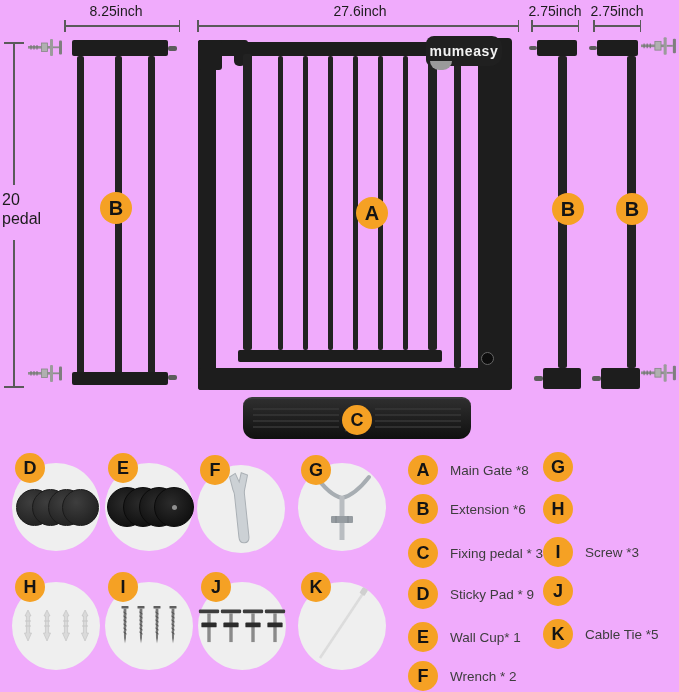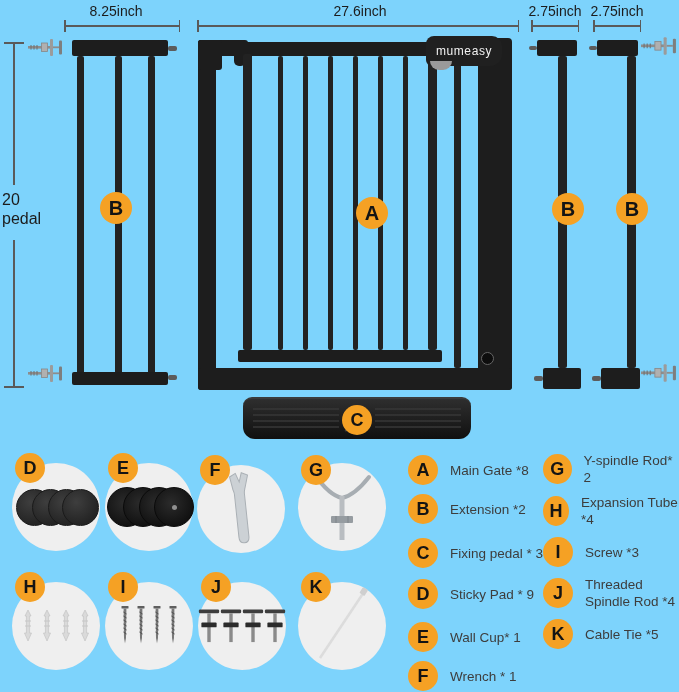--- a/index.html
+++ b/index.html
@@ -1,17 +1,17 @@
 <!DOCTYPE html>
 <html><head>
 <meta charset="utf-8">
 <style>
   html,body{margin:0;padding:0;background:#ffffff;}
   #stage{
-    position:relative;width:679px;height:692px;background:#7dd3fc;
+    position:relative;width:679px;height:692px;background:#f0abfc;
     font-family:"Liberation Sans",sans-serif;overflow:hidden;
   }
   .abs{position:absolute;}
 
   
   .dim-label{font-size:14px;color:#1c1c1c;text-align:center;line-height:18px;}
   .dimline{height:12px;}
   .dimline .bar{position:absolute;left:0;right:0;top:5px;height:1.5px;background:#5a5a5a;}
   .dimline .tick{position:absolute;top:0;width:1.5px;height:12px;background:#5a5a5a;}
   .dimline .tick.l{left:0;} .dimline .tick.r{right:0;}
@@ -185,21 +185,21 @@
     <div class="abs bar-v" style="left:205px;top:18px;width:5px;height:294px"></div>
     <div class="abs bar-v" style="left:230px;top:16px;width:9px;height:296px"></div>
     <div class="abs bar-v" style="left:256px;top:16px;width:7px;height:314px"></div>
 
     <div class="abs metal" style="left:40px;top:312px;width:204px;height:12px;border-radius:2px"></div>
     <div class="abs" style="left:283px;top:314px;width:11px;height:11px;border-radius:50%;background:#0d0d0d;border:1.5px solid #666"></div>
 
     <div class="abs metal" style="left:0;top:330px;width:314px;height:22px;border-radius:3px"></div>
 
     <div class="abs" style="left:228px;top:-2px;width:76px;height:30px;background:#202020;border-radius:8px 10px 12px 6px;display:flex;align-items:center;justify-content:center">
-      <span style="color:#f2f2f2;font-size:12px;letter-spacing:.6px;font-weight:400">mumeasy</span>
+      <span style="color:#f2f2f2;font-size:14px;letter-spacing:.6px;font-weight:700">mumeasy</span>
     </div>
     <div class="abs" style="left:232px;top:23px;width:22px;height:9px;background:#9a9a9a;border-radius:0 0 10px 10px"></div>
   </div>
   <div class="abs badge d32" style="left: 356px; top: 197px; background: rgb(245, 161, 36);">
     <span>A</span>
     </div>
 
   <div class="abs" style="left:529px;top:40px;width:54px;height:350px">
     <div class="abs metal" style="left:8px;top:0;width:40px;height:16px;border-radius:2px"></div>
     <div class="abs pin" style="left:0;top:6px;width:8px;height:4px"></div>
@@ -350,21 +350,21 @@
   <div class="abs legend-item" style="left:408px;top:455px">
     <div class="badge d30" style="background: rgb(245, 161, 36);">
         <span>A</span>
       </div>
     <div class="legend-label">Main Gate *8</div>
   </div>
   <div class="abs legend-item" style="left:408px;top:494px">
     <div class="badge d30" style="background: rgb(245, 161, 36);">
         <span>B</span>
       </div>
-    <div class="legend-label">Extension *2</div>
+    <div class="legend-label">Extension *6</div>
   </div>
   <div class="abs legend-item" style="left:408px;top:538px">
     <div class="badge d30" style="background: rgb(245, 161, 36);">
         <span>C</span>
       </div>
     <div class="legend-label">Fixing pedal * 3</div>
   </div>
   <div class="abs legend-item" style="left:408px;top:579px">
     <div class="badge d30" style="background: rgb(245, 161, 36);">
         <span>D</span>
@@ -374,47 +374,43 @@
   <div class="abs legend-item" style="left:408px;top:622px">
     <div class="badge d30" style="background: rgb(245, 161, 36);">
         <span>E</span>
       </div>
     <div class="legend-label">Wall Cup* 1</div>
   </div>
   <div class="abs legend-item" style="left:408px;top:661px">
     <div class="badge d30" style="background: rgb(245, 161, 36);">
         <span>F</span>
       </div>
-    <div class="legend-label">Wrench * 1</div>
+    <div class="legend-label">Wrench * 2</div>
   </div>
 
   <div class="abs legend-item" style="left:543px;top:452px">
     <div class="badge d30" style="background: rgb(245, 161, 36);">
         <span>G</span>
       </div>
-    <div class="legend-label">Y-spindle Rod* 2</div>
   </div>
   <div class="abs legend-item" style="left:543px;top:494px">
     <div class="badge d30" style="background: rgb(245, 161, 36);">
         <span>H</span>
       </div>
-    <div class="legend-label">Expansion Tube *4</div>
   </div>
   <div class="abs legend-item" style="left:543px;top:537px">
     <div class="badge d30" style="background: rgb(245, 161, 36);">
         <span>I</span>
       </div>
     <div class="legend-label">Screw *3</div>
   </div>
   <div class="abs legend-item" style="left:543px;top:576px">
     <div class="badge d30" style="background: rgb(245, 161, 36);">
         <span>J</span>
       </div>
-    <div class="legend-label">Threaded
-Spindle Rod *4</div>
   </div>
   <div class="abs legend-item" style="left:543px;top:619px">
     <div class="badge d30" style="background: rgb(245, 161, 36);">
         <span>K</span>
       </div>
     <div class="legend-label">Cable Tie *5</div>
   </div>
 
 </div>
 

